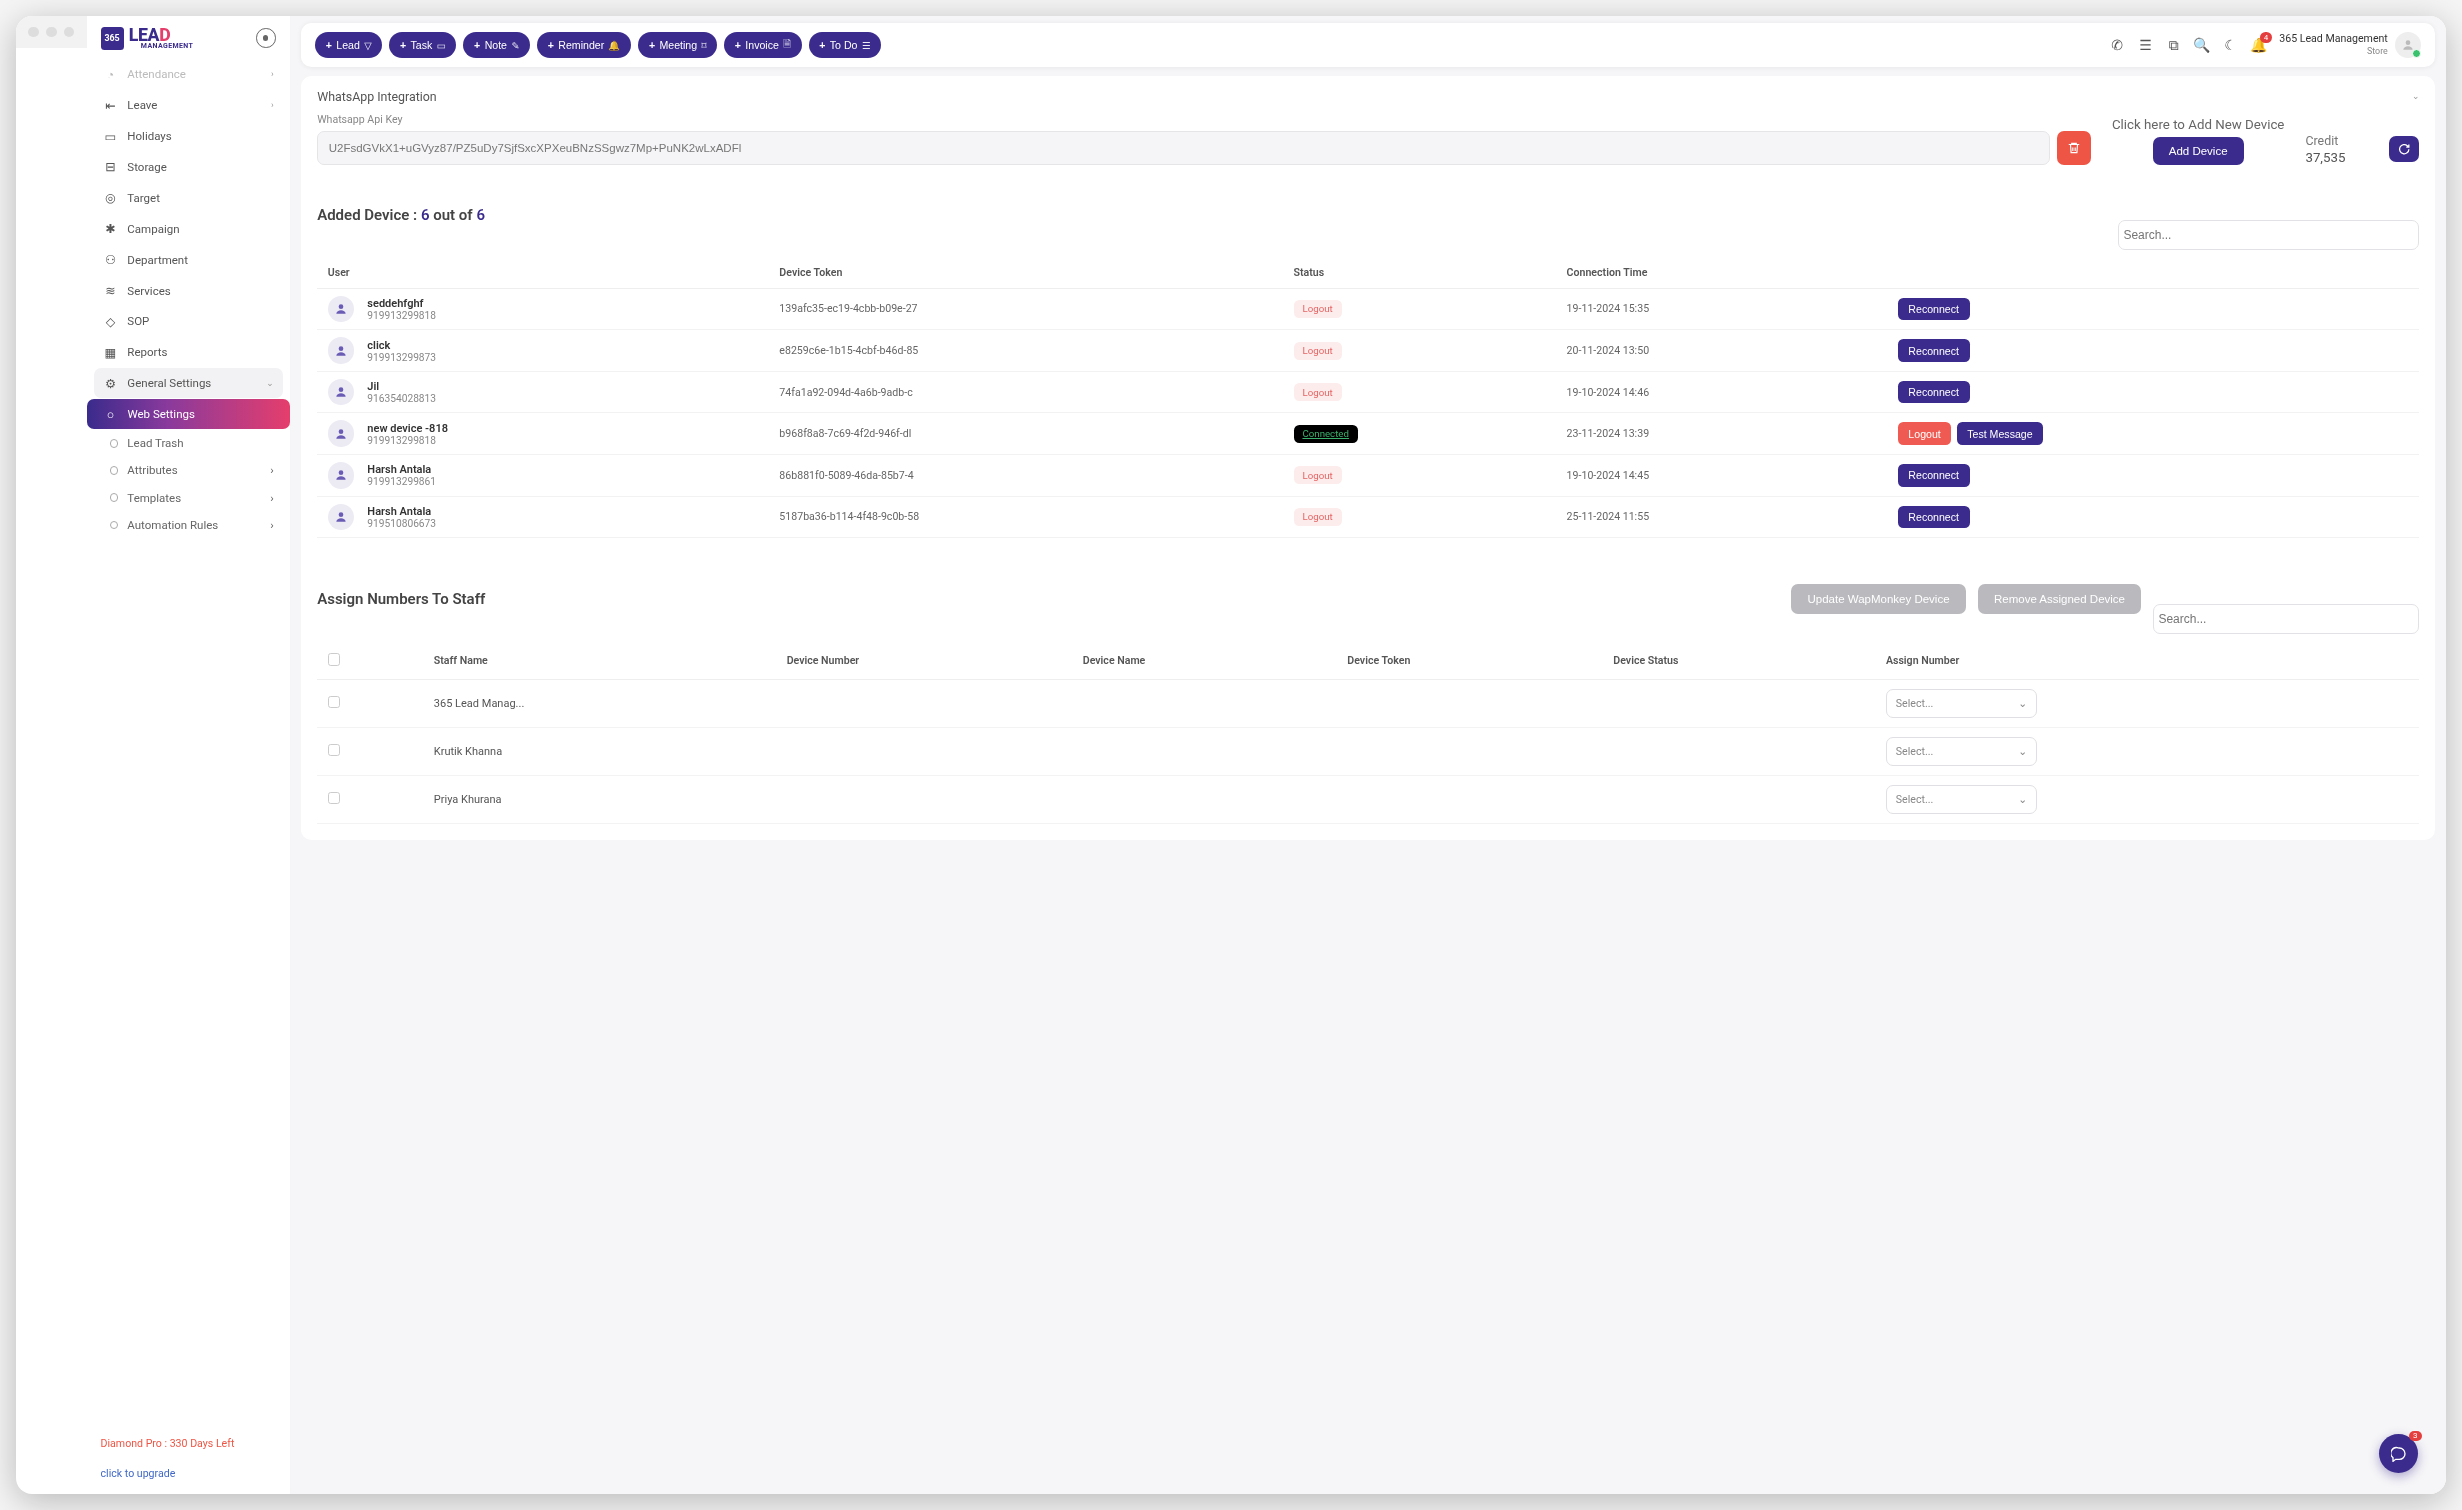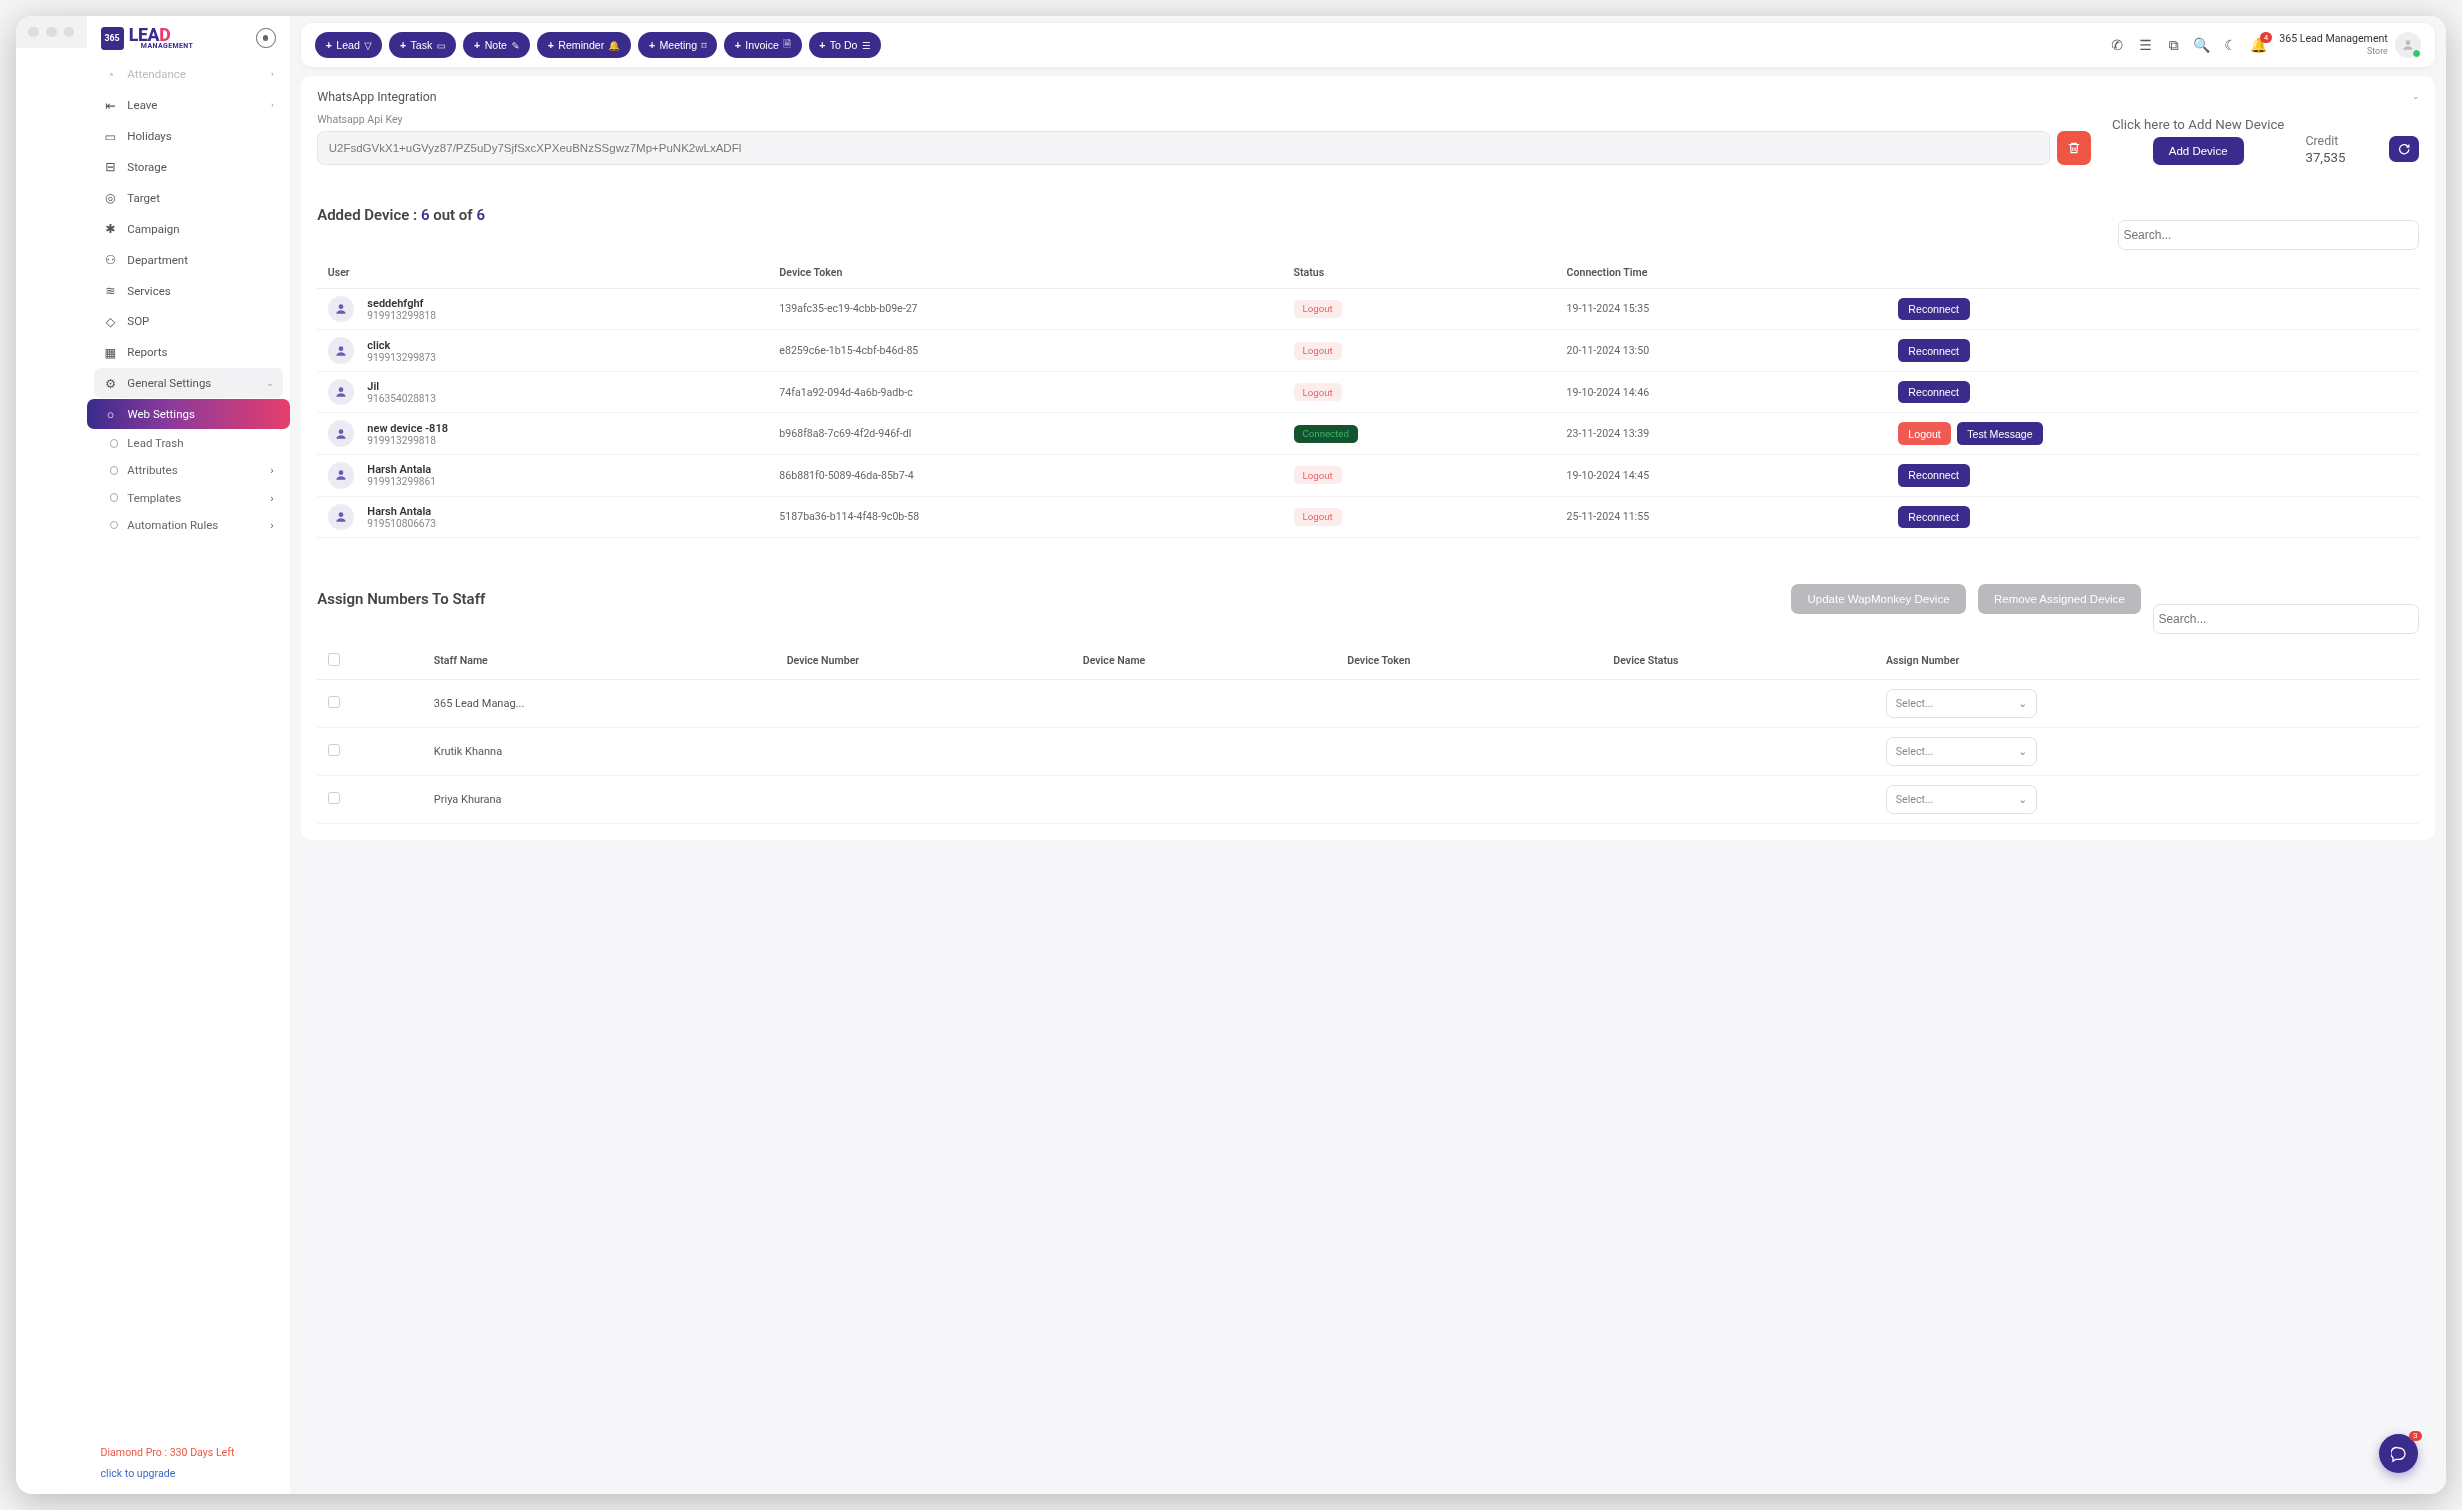--- a/index.html
+++ b/index.html
@@ -24,21 +24,21 @@
 .nav { flex: 1; overflow-y: auto; padding: 3.5px 7px; }
 .nav-item { display: flex; align-items: center; gap: 8.9px; padding: 7px 8.9px; border-radius: 7px; cursor: pointer; color: #555; font-size: 11.5px; margin: 0.9px 0; }
 .nav-item.faded { color: #bbb; }
 .nav-item.expanded { background: #f2f2f4; }
 .nav-item.active { background: linear-gradient(90deg, #3a2b8c 0%, #8a3a9c 40%, #e53e6c 100%); color: #fff; margin-left: -7px; margin-right: -7px; border-radius: 7px; padding-left: 16px; }
 .nav-item .ico { width: 16px; height: 16px; display: flex; align-items: center; justify-content: center; flex-shrink: 0; font-size: 12.4px; }
 .nav-item .chev { margin-left: auto; font-size: 8.9px; color: #999; }
 .sub-item { display: flex; align-items: center; gap: 8.9px; padding: 6.2px 8.9px 6.2px 16px; cursor: pointer; color: #666; font-size: 11.5px; border-radius: 7px; margin: 0.9px 0; }
 .sub-item .ico { width: 8.9px; height: 8.9px; border: 1.3px solid #aaa; border-radius: 50%; }
 .sidebar-footer { padding: 10.6px 14px 14px; font-size: 10.6px; }
-.plan-line { color: #e54; margin-bottom: 8px; }
+.plan-line { color: #e54; margin-bottom: 17px; }
 .upgrade-link { color: #4168c7; cursor: pointer; }
 
 
 .main { flex: 1; display: flex; flex-direction: column; background: #f6f6f8; overflow: hidden; }
 .topbar { display: flex; align-items: center; padding: 8.9px 14px; gap: 7px; background: #fff; margin: 7px 10.6px 0; border-radius: 10.6px; box-shadow: 0 0.9px 5.3px rgba(0,0,0,0.06); }
 .pill-btn { background: #3a2b8c; color: #fff; border: none; border-radius: 17.7px; padding: 5.3px 10.6px; font-size: 10.6px; display: flex; align-items: center; gap: 4.4px; cursor: pointer; }
 .pill-btn .plus { font-weight: 700; }
 .topbar-spacer { flex: 1; }
 .top-icon { width: 19.5px; height: 19.5px; display: flex; align-items: center; justify-content: center; color: #555; cursor: pointer; font-size: 14px; }
 .bell-wrap { position: relative; }
@@ -77,21 +77,21 @@
 
 .tbl { width: 100%; border-collapse: collapse; }
 .tbl th { text-align: left; font-size: 10.6px; font-weight: 600; color: #555; padding: 8.9px 10.6px; border-bottom: 0.9px solid #eee; }
 .tbl td { padding: 7px 10.6px; border-bottom: 0.9px solid #f2f2f2; font-size: 10.6px; color: #666; vertical-align: middle; }
 .user-cell { display: flex; align-items: center; gap: 13px; }
 .user-avatar { width: 26.6px; height: 26.6px; border-radius: 50%; background: #ecebf4; display: flex; align-items: center; justify-content: center; color: #6a5bb5; font-size: 14px; }
 .user-info .uname { font-weight: 600; color: #333; font-size: 11px; }
 .user-info .uphone { color: #888; font-size: 10.2px; }
 .status-pill { display: inline-block; padding: 3.5px 8.9px; border-radius: 5.3px; font-size: 9.7px; }
 .status-logout { background: #fdecec; color: #e56565; }
-.status-connected { background: #14532d; color: #3ab26e; }
+.status-connected { background: #000000; color: #3ab26e; text-decoration: underline; }
 .btn { border: none; border-radius: 5.3px; padding: 5.3px 10.6px; font-size: 10.6px; cursor: pointer; color: #fff; }
 .btn-reconnect { background: #3a2b8c; }
 .btn-logout { background: #ef5a52; }
 .btn-test { background: #3a2b8c; margin-left: 5.3px; }
 .actions-cell { white-space: nowrap; text-align: left; }
 
 .assign-section { margin-top: 26.6px; }
 .assign-head { display: flex; align-items: center; gap: 12.4px; margin-bottom: 8.9px; flex-wrap: wrap; }
 .assign-title { font-size: 15px; font-weight: 600; color: #444; margin-right: auto; }
 .btn-muted { background: #b9b9be; color: #fff; padding: 8.9px 16px; border-radius: 7px; border: none; font-size: 11.5px; cursor: pointer; }

